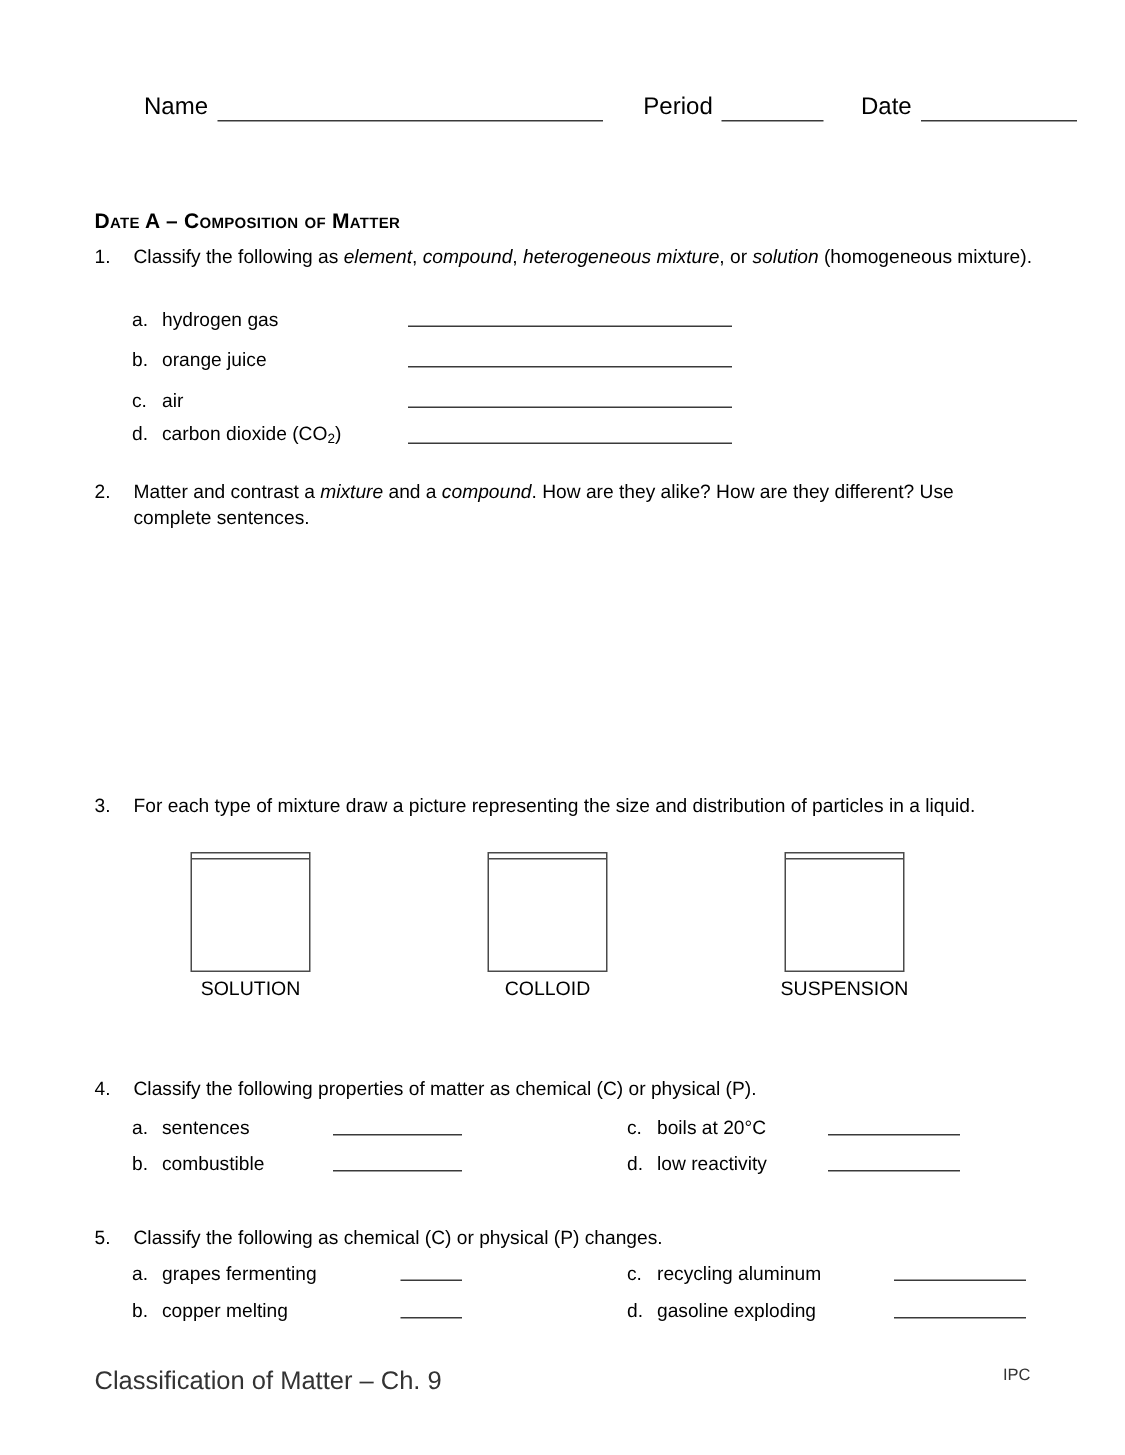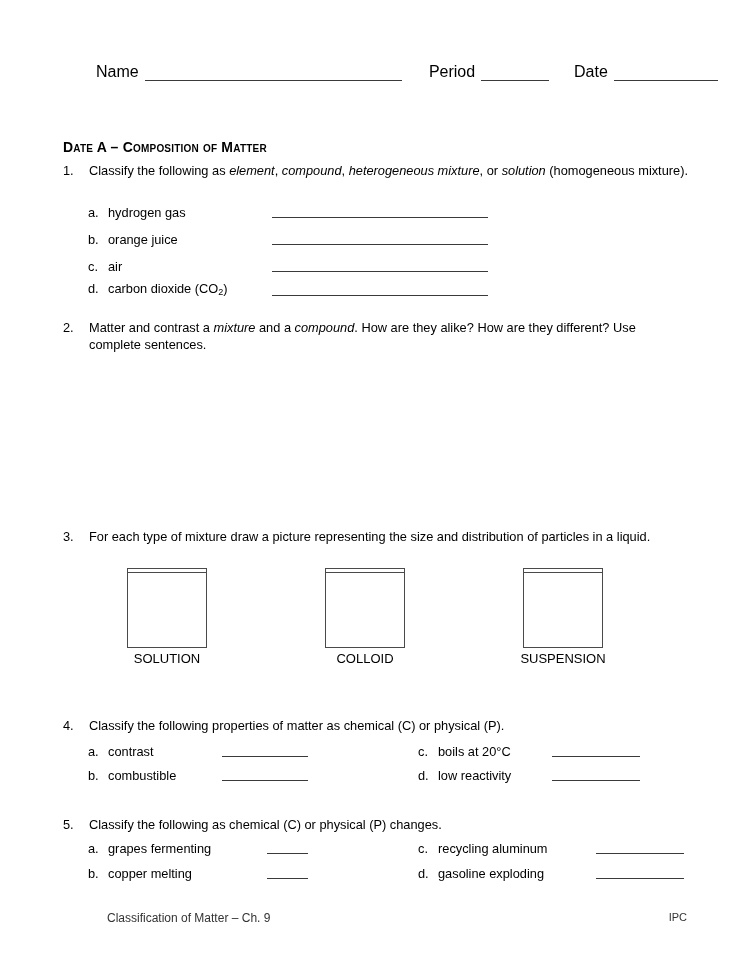--- a/index.html
+++ b/index.html
@@ -136,23 +136,22 @@
     font-size: 13px;
     text-align: center;
     white-space: nowrap;
   }
 
   
   .footer-left {
     position: absolute;
     left: 63px;
     top: 911px;
-    font-size: 12px;
+    font-size: 17px;
     color: #333;
-    margin-left: 44px;
   }
   .footer-right {
     position: absolute;
     right: 63px;
     top: 911px;
     font-size: 11px;
     color: #333;
   }
 </style>
 </head>
@@ -227,21 +226,21 @@
   <div class="beaker-label" style="left:483px; top:651px; width:160px;">SUSPENSION</div>
 
 
   <div class="q" style="top:718px;">
     <span class="q-num">4.</span>
     <span class="q-body">Classify the following properties of matter as chemical (C) or physical (P).</span>
   </div>
 
   <div class="sub" style="left:88px; top:744px; width:220px;">
     <span class="ltr">a.</span>
-    <span class="txt">contrast</span>
+    <span class="txt">sentences</span>
     <span class="ansline" style="left:134px; right:0; top:12px;"></span>
   </div>
   <div class="sub" style="left:88px; top:768px; width:220px;">
     <span class="ltr">b.</span>
     <span class="txt">combustible</span>
     <span class="ansline" style="left:134px; right:0; top:12px;"></span>
   </div>
   <div class="sub" style="left:418px; top:744px; width:222px;">
     <span class="ltr">c.</span>
     <span class="txt">boils at 20°C</span>

